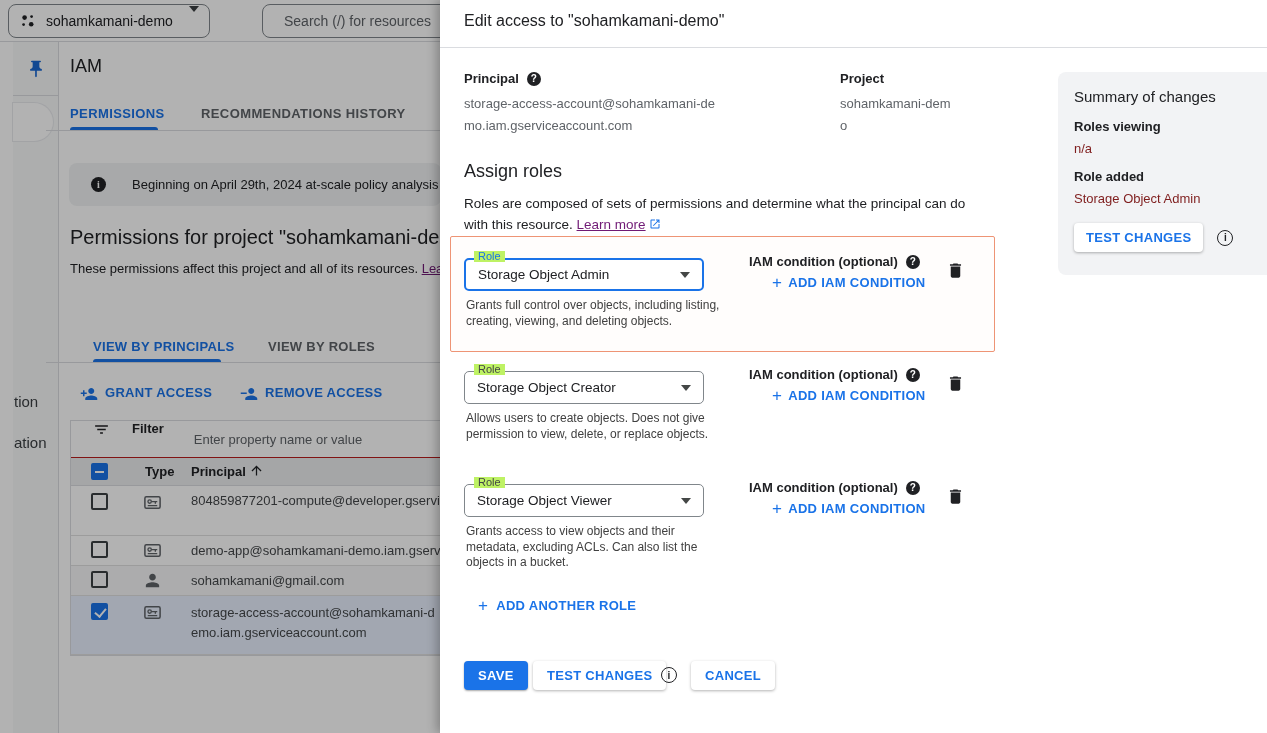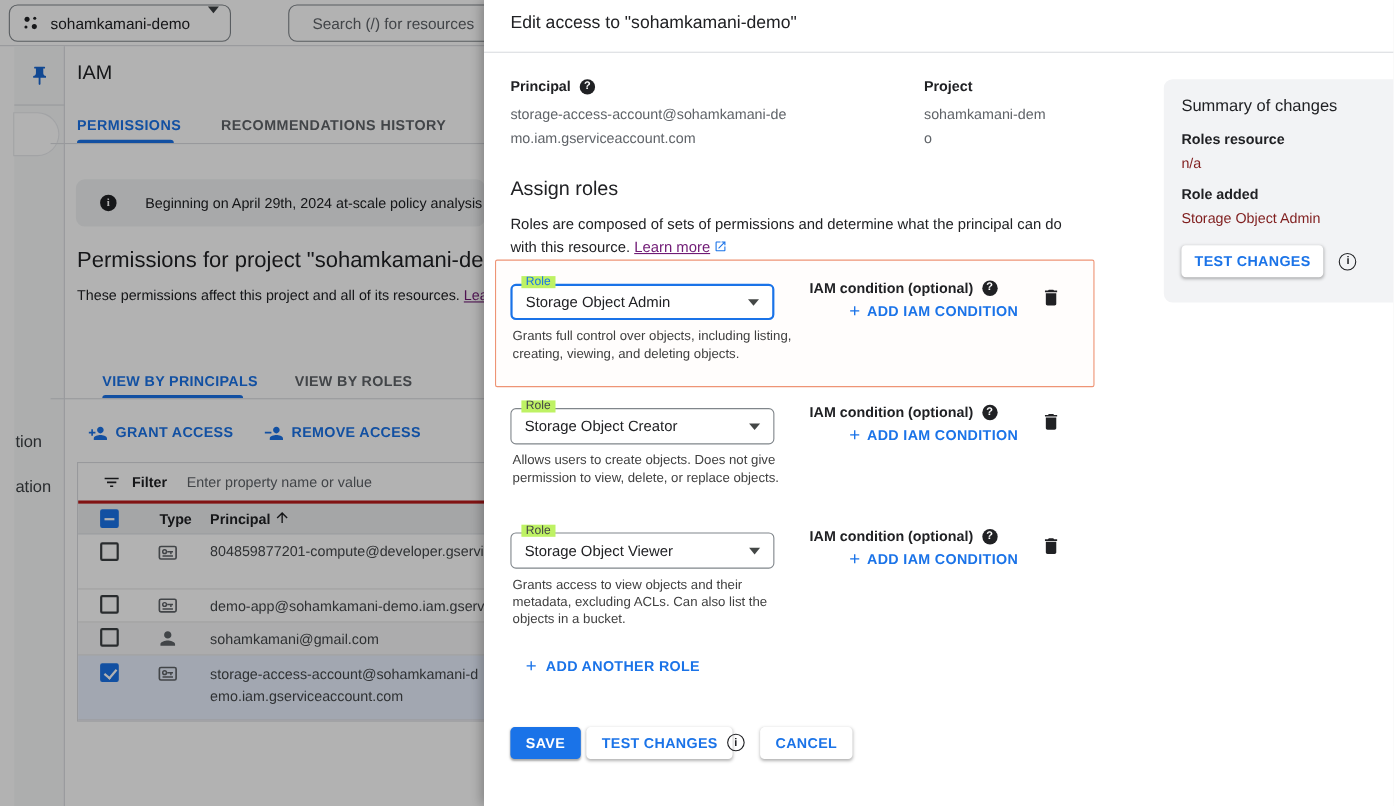--- a/index.html
+++ b/index.html
@@ -43,21 +43,21 @@
   .banner .txt { font-size:13px; color:#202124; white-space:nowrap; }
 
   .perm-heading { position:absolute; left:70px; top:226px; font-size:20px; font-weight:500; color:#202124; white-space:nowrap; }
   .perm-sub { position:absolute; left:70px; top:261px; font-size:13px; color:#202124; white-space:nowrap; }
   .perm-sub a, .link { color:#701a75; text-decoration:underline; cursor:pointer; }
 
   .vtab { position:absolute; top:339px; font-size:13px; font-weight:700; letter-spacing:.3px; }
   .action-link { position:absolute; top:385px; display:flex; gap:7px; color:#1a73e8; font-size:13px; font-weight:700; letter-spacing:.3px; }
 
   .table-card { position:absolute; left:70px; top:420px; width:390px; height:236px; border:1px solid #dadce0; background:#fff; overflow:hidden; }
-  .filter-row { position:relative; height:37px; border-bottom:3px solid #b91c1c; display:flex; align-items:center; padding-left:22px; gap:10px; }
+  .filter-row { position:relative; height:37px; border-bottom:1px solid #b91c1c; display:flex; padding-left:22px; gap:22px; }
   .filter-row .flabel { font-size:13px; font-weight:700; color:#202124; }
   .filter-row input { border:none; outline:none; background:transparent; font-family:inherit; font-size:13px; color:#202124; margin-left:8px; width:220px; }
   .filter-row input::placeholder { color:#5f6368; }
   .thead { position:relative; height:28px; background:#eceef0; border-bottom:1px solid #dadce0; }
   .thead .col { position:absolute; top:6px; font-size:13px; font-weight:700; color:#202124; }
   .trow { position:relative; border-bottom:1px solid #e0e0e0; background:#fff; }
   .trow.alt { background:#f6f7f8; }
   .trow.selected { background:#e8f0fe; }
   .trow .ptext { position:absolute; left:120px; top:7px; font-size:13px; color:#44474a; white-space:nowrap; overflow:hidden; width:265px; }
   .trow .ptext.wrap { white-space:normal; word-break:break-all; width:245px; line-height:20px; }
@@ -89,21 +89,21 @@
 
   .role-row { position:absolute; left:0; width:560px; height:113px; }
   .role-field { position:absolute; left:24px; top:11px; width:240px; height:33px; border:1px solid #80868b; border-radius:5px; background:#fff;
                 display:flex; align-items:center; padding:0 12px; }
   .role-field .val { font-size:13.5px; color:#202124; flex:1; }
   .role-field .caret { border-top-color:#444746; }
   .role-field.focused { border:2px solid #1a73e8; }
   .float-label { position:absolute; left:34px; top:4px; font-size:11px; color:#444746; background:#bef264; padding:0 4px; line-height:11px; }
   .float-label.blue { color:#1a73e8; }
   .role-desc { position:absolute; left:26px; top:51px; width:254px; font-size:12px; line-height:15.5px; color:#404040; }
-  .iam-label { position:absolute; left:296px; top:7px; }
+  .iam-label { position:absolute; left:309px; top:7px; }
   .add-cond { position:absolute; left:332px; top:28px; display:flex; align-items:center; gap:6px; color:#1a73e8; font-size:13px; font-weight:700; letter-spacing:.3px; }
   .plus { font-size:17px; font-weight:400; line-height:14px; }
   .trash { position:absolute; left:506px; top:14px; width:19px; height:19px; }
 
   .add-another { position:absolute; left:38px; top:598px; display:flex; align-items:center; gap:8px; color:#1a73e8; font-size:13px; font-weight:700; letter-spacing:.3px; }
 
   .btn { position:absolute; top:661px; height:29px; border:none; border-radius:4px; font-family:inherit; font-size:13px; font-weight:700;
          letter-spacing:.3px; padding:0 14px; display:flex; align-items:center; cursor:pointer; }
   .btn.primary { left:24px; background:#1a73e8; color:#fff; box-shadow:0 1px 2px rgba(0,0,0,.35); }
   .btn.flat { background:#fff; color:#1a73e8; box-shadow:0 1px 3px rgba(0,0,0,.3); }
@@ -371,21 +371,21 @@
       <span>ADD ANOTHER ROLE</span>
     </div>
 
     <button class="btn primary">SAVE</button>
     <button class="btn flat test">TEST CHANGES</button>
     <span class="info-outline dlg-info"></span>
     <button class="btn flat cancel">CANCEL</button>
 
     <div class="summary-card">
       <h3>Summary of changes</h3>
-      <div class="slabel">Roles resource</div>
+      <div class="slabel">Roles viewing</div>
       <div class="sval">n/a</div>
       <div class="slabel">Role added</div>
       <div class="sval">Storage Object Admin</div>
       <div class="sum-btn-row">
         <button class="sum-btn">TEST CHANGES</button>
         <span class="info-outline"></span>
       </div>
     </div>
 
   </div>

